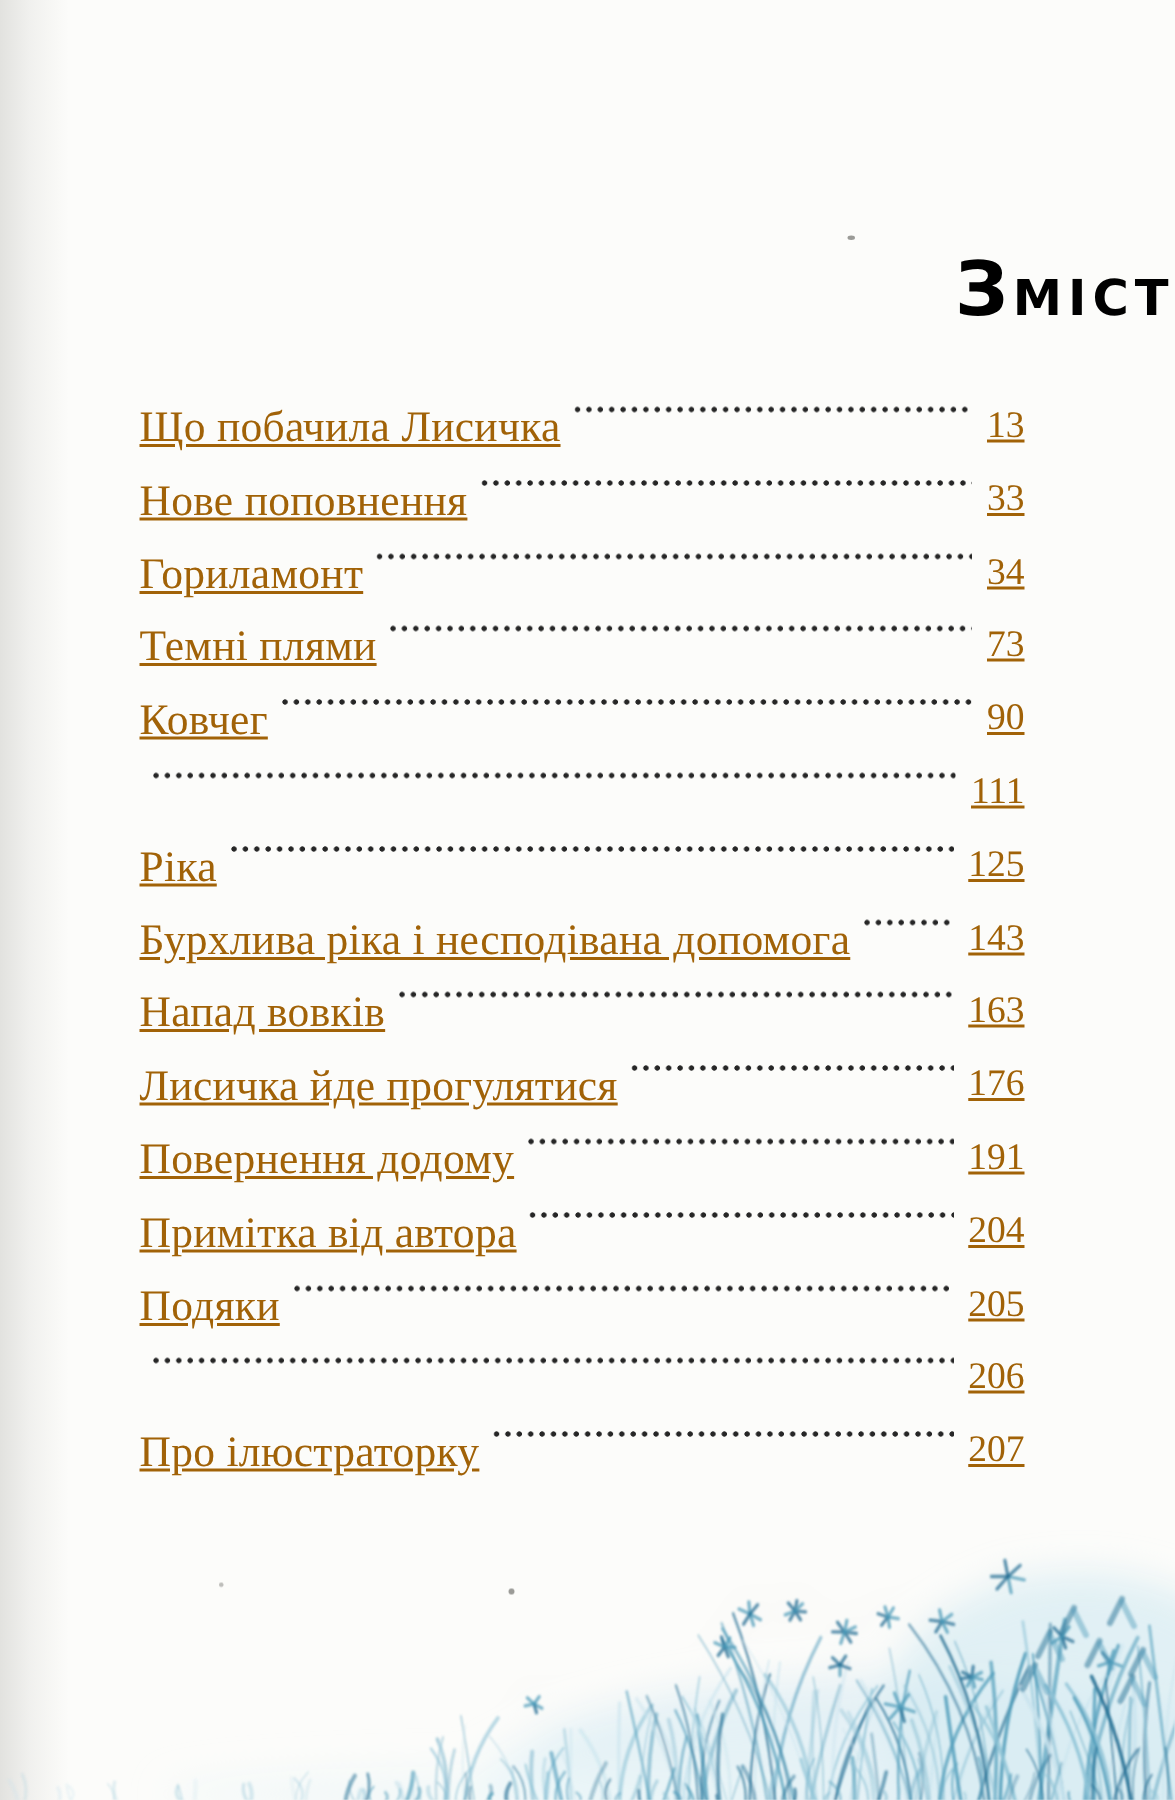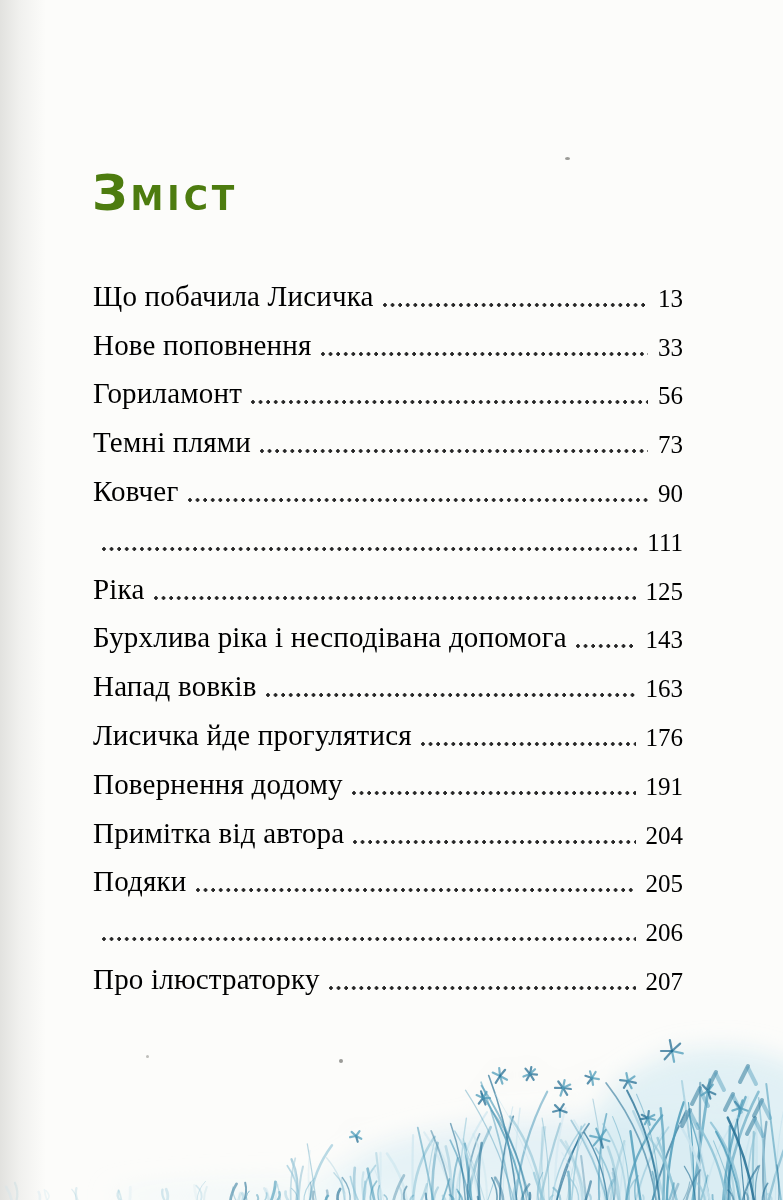--- a/index.html
+++ b/index.html
@@ -19,35 +19,37 @@
     pointer-events:none;
   }
   .heading{
     margin:166px 0 0 92px;
     line-height:1.1;
     font-family:"DejaVu Sans", sans-serif;
     font-weight:bold;
     font-size:33px;
     letter-spacing:4px;
     text-transform:uppercase;
-    color:#4d7c0f;
+    color:#000000;
+    text-align:right;
   }
   .heading::first-letter{
     font-size:50px;
     letter-spacing:3px;
   }
   .toc{
     margin-top:50px;
     padding:0 100px 0 93px;
   }
   .row{
     display:flex;
-    align-items:flex-end;
+    align-items:flex-start;
     height:48.8px;
-    color:#000000;
+    color:#a16207;
+    text-decoration:underline;
   }
   .row .title{
     font-size:29px;
     line-height:1;
     padding-bottom:9px;
     white-space:nowrap;
     letter-spacing:0.2px;
   }
   .row .leader{
     flex:1;
@@ -94,21 +96,21 @@
       <span class="num">13</span>
     </div>
       <div class="row">
       <span class="title">Нове поповнення</span>
       <span class="leader"></span>
       <span class="num">33</span>
     </div>
       <div class="row">
       <span class="title">Гориламонт</span>
       <span class="leader"></span>
-      <span class="num">56</span>
+      <span class="num">34</span>
     </div>
       <div class="row">
       <span class="title">Темні плями</span>
       <span class="leader"></span>
       <span class="num">73</span>
     </div>
       <div class="row">
       <span class="title">Ковчег</span>
       <span class="leader"></span>
       <span class="num">90</span>

